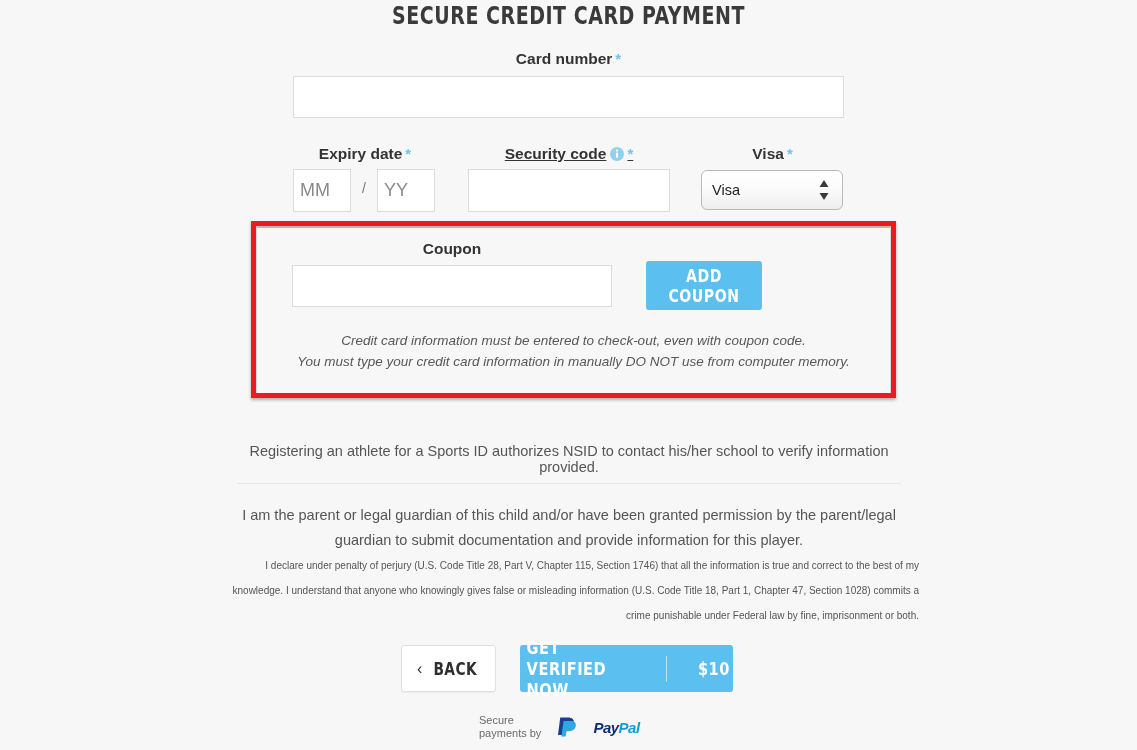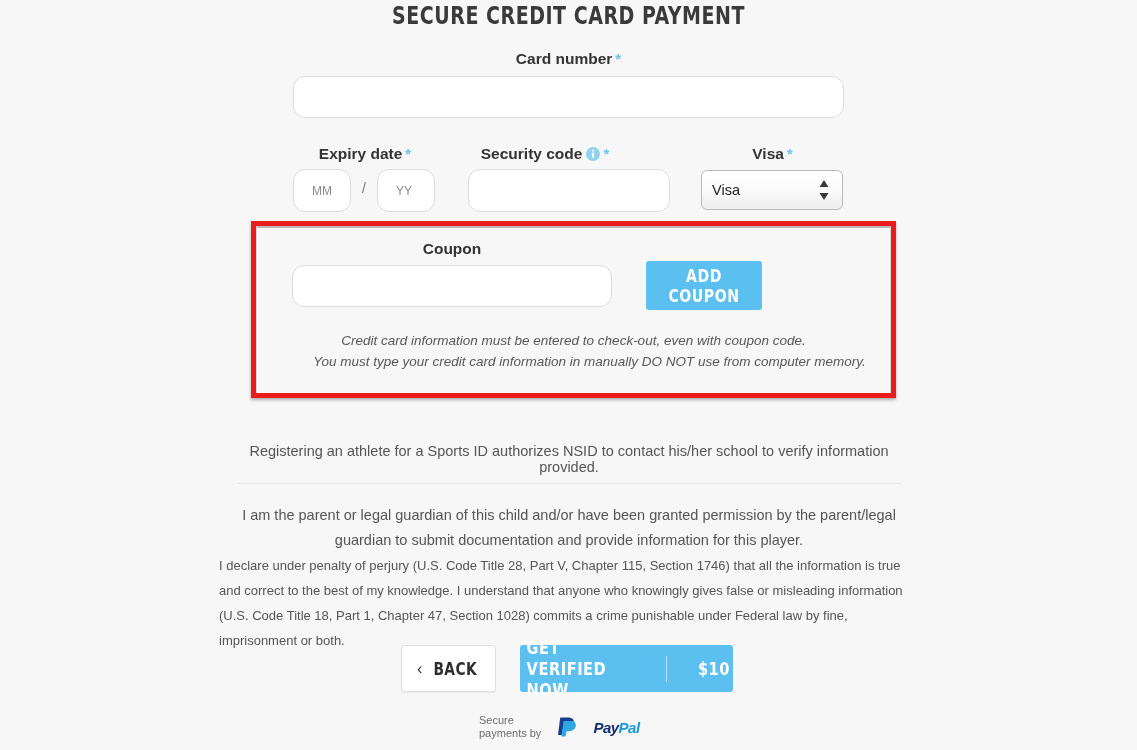--- a/index.html
+++ b/index.html
@@ -46,24 +46,24 @@
   .info-icon {
     display: inline-block;
     vertical-align: -2px;
     margin-left: 4px;
   }
 
   
   .txt {
     background: #ffffff;
     border: 1px solid #dcdcdc;
-    border-radius: 12px;
-    font-size: 12px;
+    border-radius: 0;
+    font-size: 18px;
     color: #555;
-    padding: 0 18px;
+    padding: 0 6px;
     outline: none;
     font-family: "Liberation Sans", sans-serif;
   }
   .txt::placeholder { color: #8a8a8a; opacity: 1; }
 
   
   #card-number-label { position: absolute; left: 0; top: 50px; width: 1137px; }
   #card-number-input {
     position: absolute;
     left: 293px; top: 76px;
@@ -73,21 +73,21 @@
   
   #expiry-label { position: absolute; left: 265px; top: 145px; width: 200px; }
   #expiry-mm { position: absolute; left: 293px; top: 169px; width: 58px; height: 43px; }
   #expiry-slash {
     position: absolute; left: 355px; top: 180px; width: 18px;
     text-align: center; color: #777; font-size: 14px;
   }
   #expiry-yy { position: absolute; left: 377px; top: 169px; width: 58px; height: 43px; }
 
   
-  #security-label { position: absolute; left: 431px; top: 145px; width: 228px; }
+  #security-label { position: absolute; left: 455px; top: 145px; width: 228px; text-decoration: underline; }
   #security-input {
     position: absolute; left: 468px; top: 169px;
     width: 202px; height: 43px;
   }
 
   
   #type-label { position: absolute; left: 690px; top: 145px; width: 165px; }
   #type-select {
     position: absolute; left: 701px; top: 170px;
     width: 142px; height: 40px;
@@ -144,21 +144,21 @@
   }
   .coupon-note {
     position: absolute;
     left: 251px; width: 645px;
     text-align: center;
     font-style: italic;
     font-size: 13.5px;
     color: #575757;
   }
   #coupon-note-1 { top: 333px; }
-  #coupon-note-2 { top: 354px; margin-left: 16px; }
+  #coupon-note-2 { top: 354px; }
 
   
   #registering-text {
     position: absolute;
     left: 219px; top: 443px; width: 700px;
     text-align: center;
     font-size: 14.5px;
     color: #555;
   }
   #divider {
@@ -170,22 +170,22 @@
     position: absolute;
     left: 219px; top: 503px; width: 700px;
     text-align: center;
     font-size: 14.5px;
     color: #555;
     line-height: 25px;
   }
   #perjury-text {
     position: absolute;
     left: 219px; top: 553px; width: 700px;
-    text-align: left;
-    font-size: 13px;
+    text-align: right;
+    font-size: 10px;
     color: #555;
     line-height: 25px;
   }
 
   
   #back-button {
     position: absolute;
     left: 401px; top: 645px;
     width: 95px; height: 47px;
     background: #ffffff;

